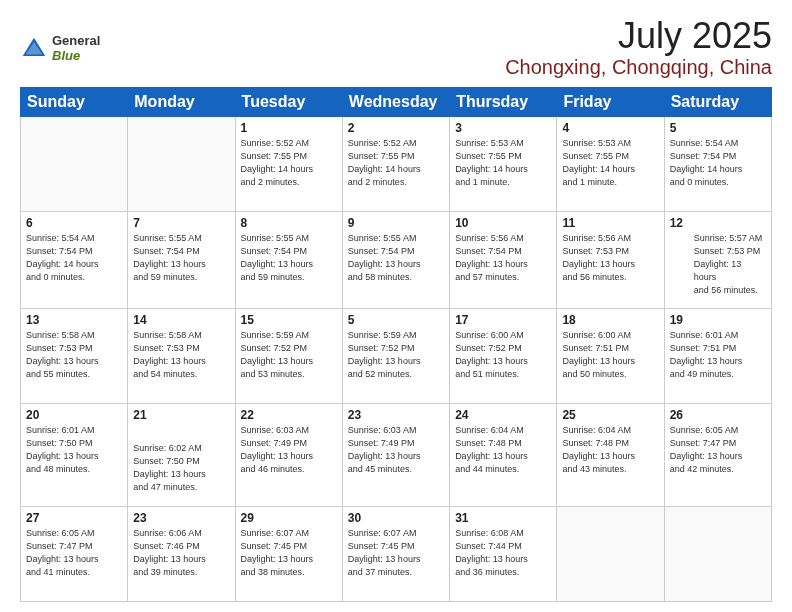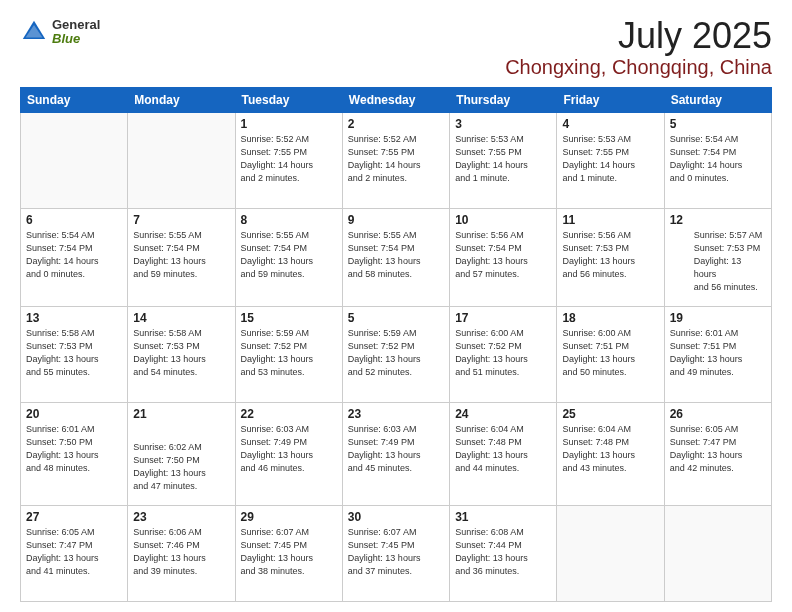--- a/index.html
+++ b/index.html
@@ -12,21 +12,21 @@
     }
     .page {
       width: 792px;
       height: 612px;
       padding: 18px 20px 10px 20px;
       display: flex;
       flex-direction: column;
     }
     .header {
       display: flex;
-      align-items: flex-start;
+      align-items: center;
       justify-content: space-between;
       margin-bottom: 8px;
     }
     .logo {
       display: flex;
       align-items: center;
       gap: 4px;
     }
     .logo-text {
       display: flex;
@@ -61,21 +61,21 @@
       border: 1px solid #ccc;
       border-collapse: collapse;
       width: 100%;
       table-layout: fixed;
     }
     .calendar th {
       background-color: #1565c0;
       color: #fff;
       text-align: left;
       padding: 5px 6px;
-      font-size: 12px;
+      font-size: 16px;
       font-weight: bold;
       border: 1px solid #1565c0;
       margin-top: 22px;
     }
     .calendar td {
       border: 1px solid #ccc;
       vertical-align: top;
       padding: 4px 5px;
       font-size: 9.5px;
       color: #333;

